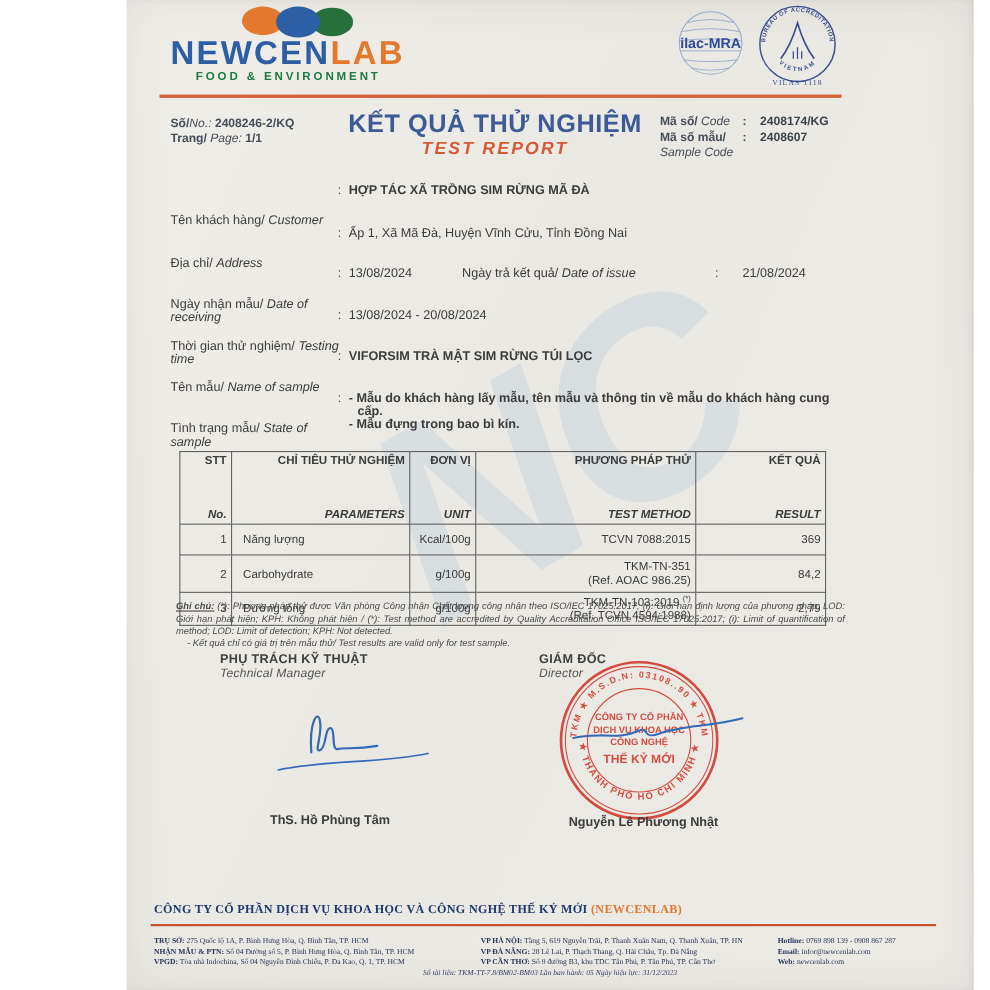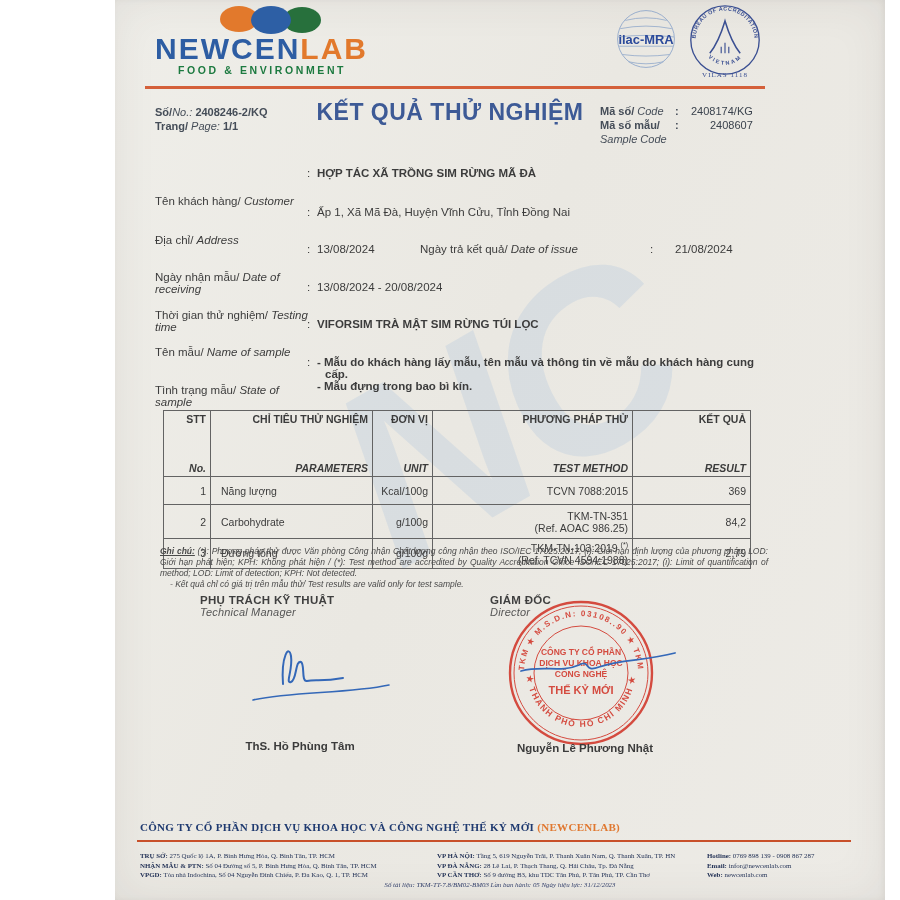--- a/index.html
+++ b/index.html
@@ -27,21 +27,21 @@
   .logo-tag { left:63px; top:64px; font-size:10.5px; font-weight:bold;
     letter-spacing:2.6px; color:#1d7a40; }
   .hdr-line { left:30px; top:86px; width:620px; height:2.5px; background:#d4603a; }
   .vilas { left:575px; top:71px; width:70px; text-align:center; font-size:7px;
     color:#3a4f92; font-family:"Liberation Serif",serif; letter-spacing:1px; }
   
   .meta { font-size:11px; color:#454d58; line-height:14px; }
   .meta-left { left:40px; top:105px; }
   .meta-right-l { left:485px; top:104px; line-height:14px; }
   .meta-right-c { left:560px; top:104px; line-height:14px; font-weight:bold; }
-  .meta-right-v { left:576px; top:104px; line-height:14px; font-weight:normal; color:#3a424d;text-align:right; }
+  .meta-right-v { left:576px; top:104px; line-height:14px; font-weight:bold; color:#3a424d; }
   .title-vi { left:150px; top:99px; width:370px; text-align:center; font-size:23px;
     font-weight:bold; color:#3d5a96; letter-spacing:.5px; }
   .title-en { left:150px; top:127px; width:370px; text-align:center; font-size:16px;
     font-weight:bold; font-style:italic; color:#d35a35; letter-spacing:2px; }
   
   .frow { left:0; width:770px; font-size:11.5px; color:#3c3c3c; }
   .flabel { position:absolute; left:40px; width:160px;margin-top:28px; }
   .fcolon { position:absolute; left:192px; }
   .fvalue { position:absolute; left:202px; width:448px; }
   .flabel2 { position:absolute; left:305px; width:170px; }
@@ -118,20 +118,21 @@
     <path d="M 36 47 V 54 M 40 43 V 54 M 44 47 V 54" stroke="#3a4f92" stroke-width="1.2"></path>
   </svg>
   <div class="abs vilas">VILAS 1118</div>
 
   <div class="abs meta meta-left">
     <div><span class="b">Số/</span><span class="it">No.:</span> <span class="b">2408246-2/KQ</span></div>
     <div><span class="b">Trang/</span> <span class="it">Page:</span> <span class="b">1/1</span></div>
   </div>
 
   <div class="abs title-vi">KẾT QUẢ THỬ NGHIỆM</div>
+  <div class="abs title-en">TEST REPORT</div>
 
   <div class="abs meta meta-right-l">
     <div><span class="b">Mã số/</span> <span class="it">Code</span></div>
     <div><span class="b">Mã số mẫu/</span></div>
     <div class="it">Sample Code</div>
   </div>
   <div class="abs meta meta-right-c">
     <div>:</div>
     <div>:</div>
   </div>

